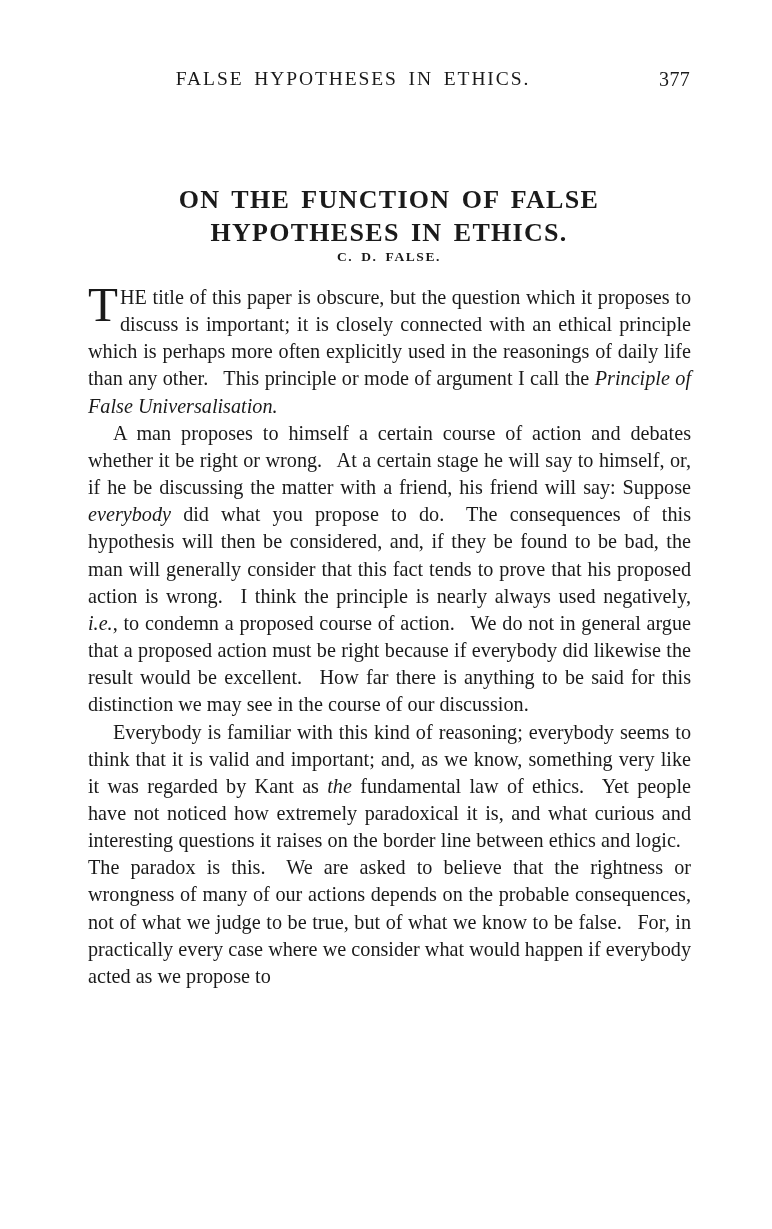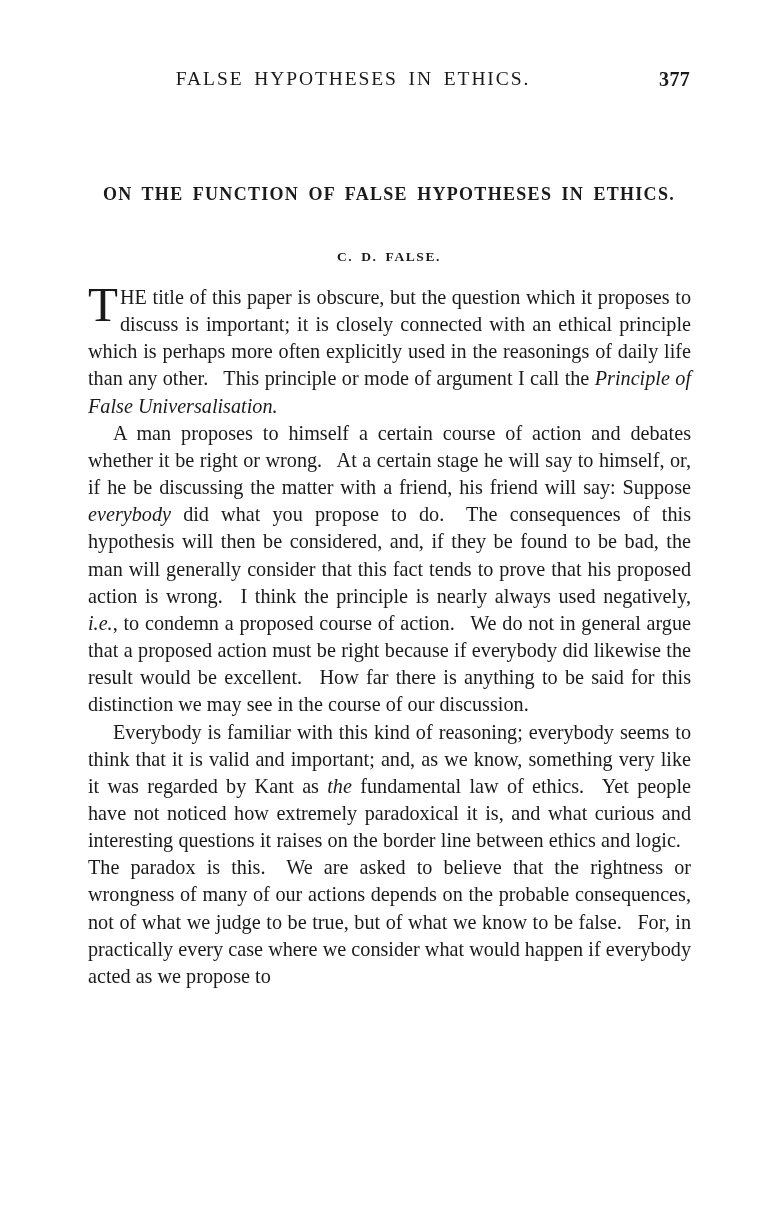--- a/index.html
+++ b/index.html
@@ -40,32 +40,32 @@
     font-size: 19.5px;
     letter-spacing: 1.9px;
     word-spacing: 4px;
     white-space: nowrap;
   }
   .rh-folio {
     position: absolute;
     right: 0;
     top: 0;
     font-size: 20px;
-    font-weight: bold;
+    font-weight: normal;
     letter-spacing: 0.3px;
   }
 
   
   .article-title {
     position: absolute;
     left: 88px;
     top: 166px;
     width: 602px;
     text-align: center;
-    font-size: 18px;
+    font-size: 26px;
     line-height: 33px;
     letter-spacing: 1.3px;
     word-spacing: 3.5px;
   }
 
   .byline {
     position: absolute;
     left: 88px;
     top: 249px;
     width: 602px;

